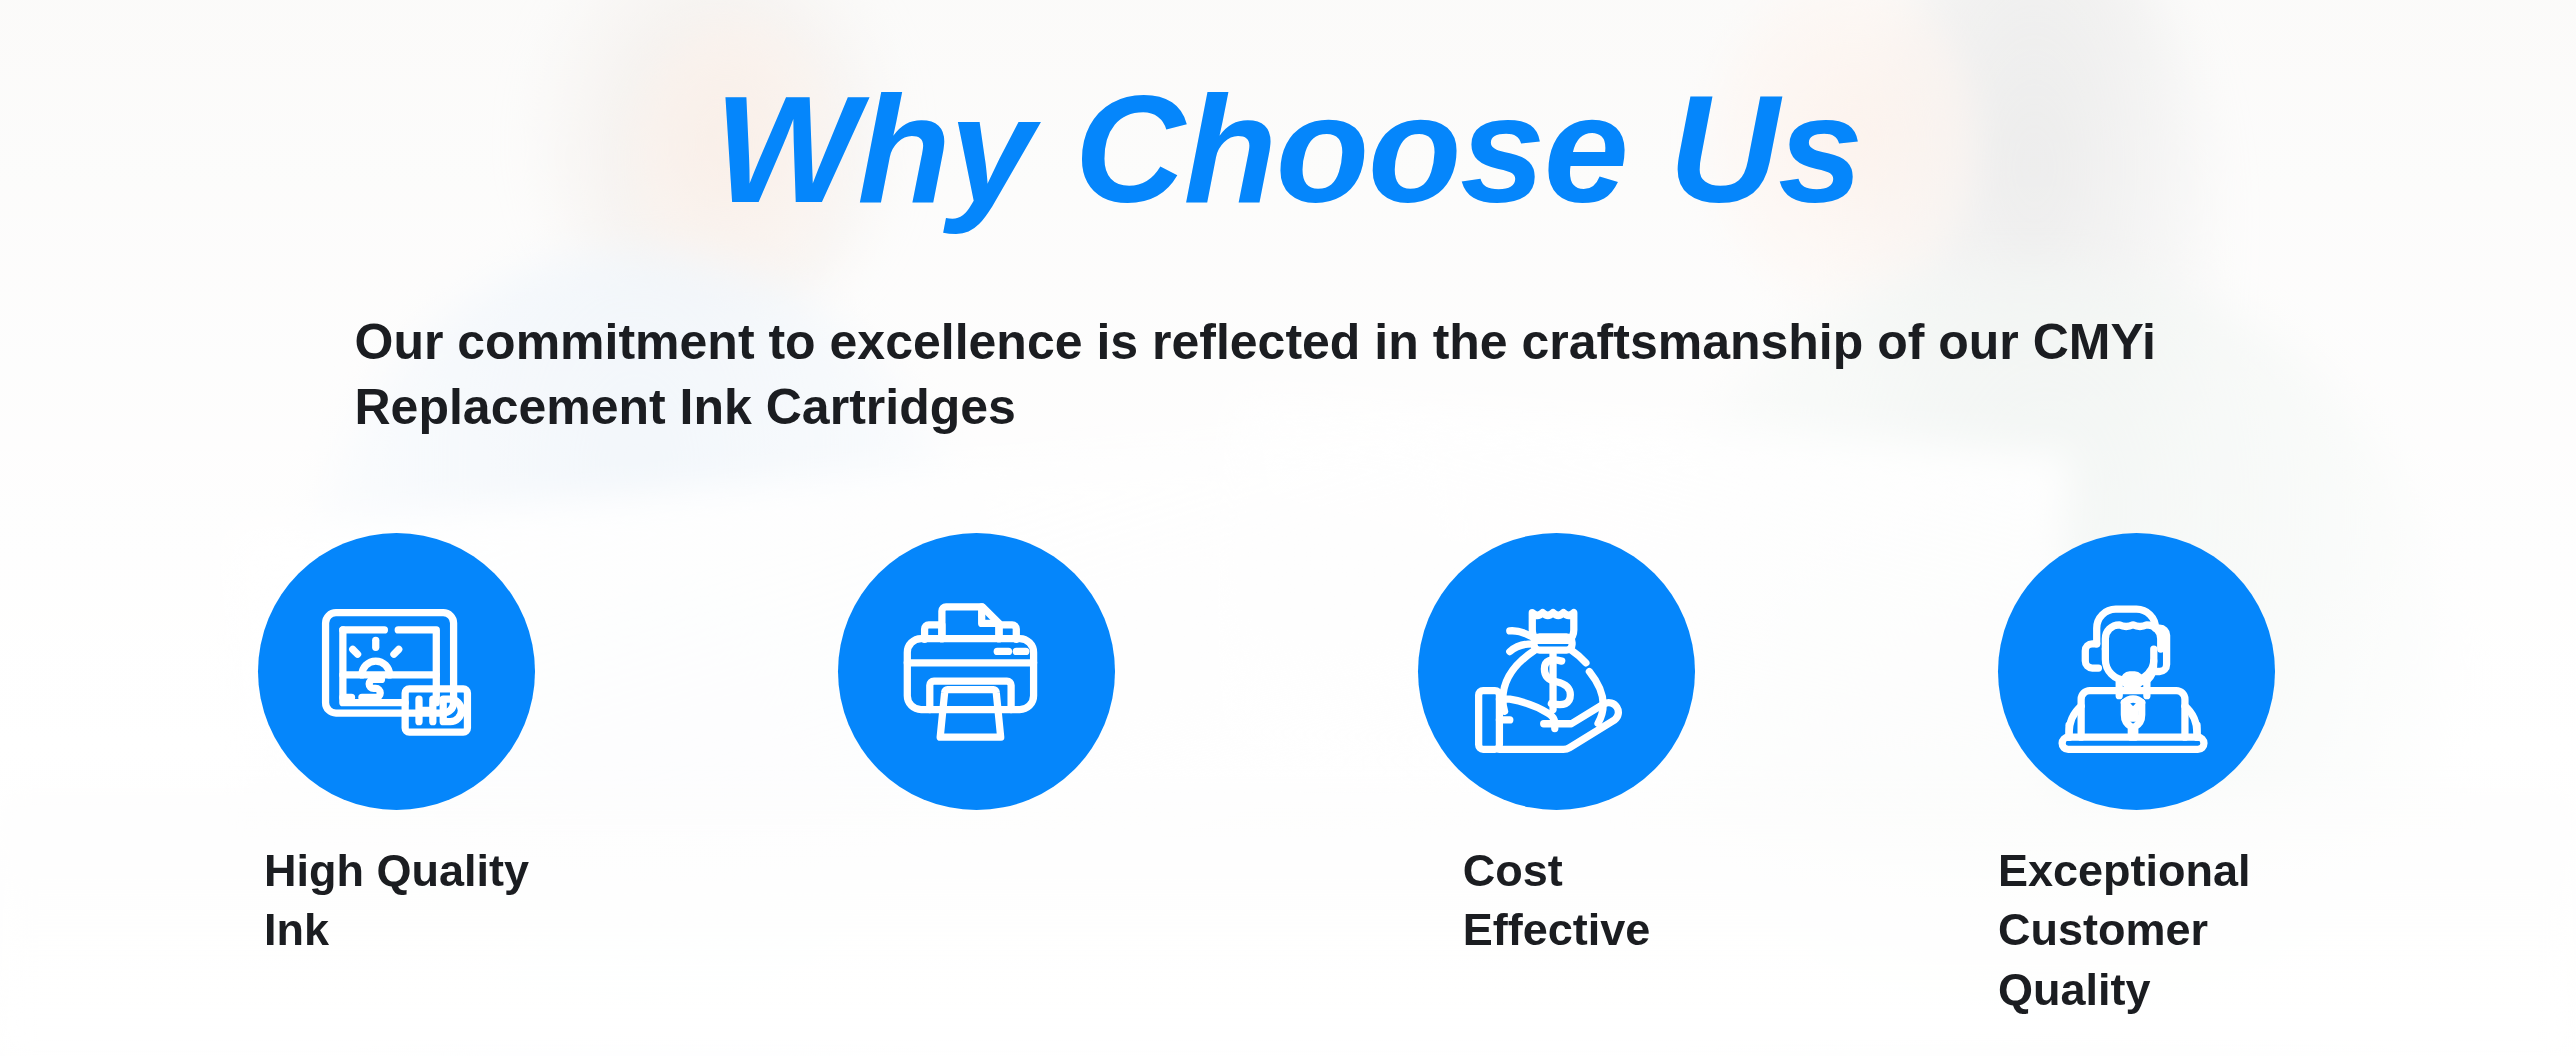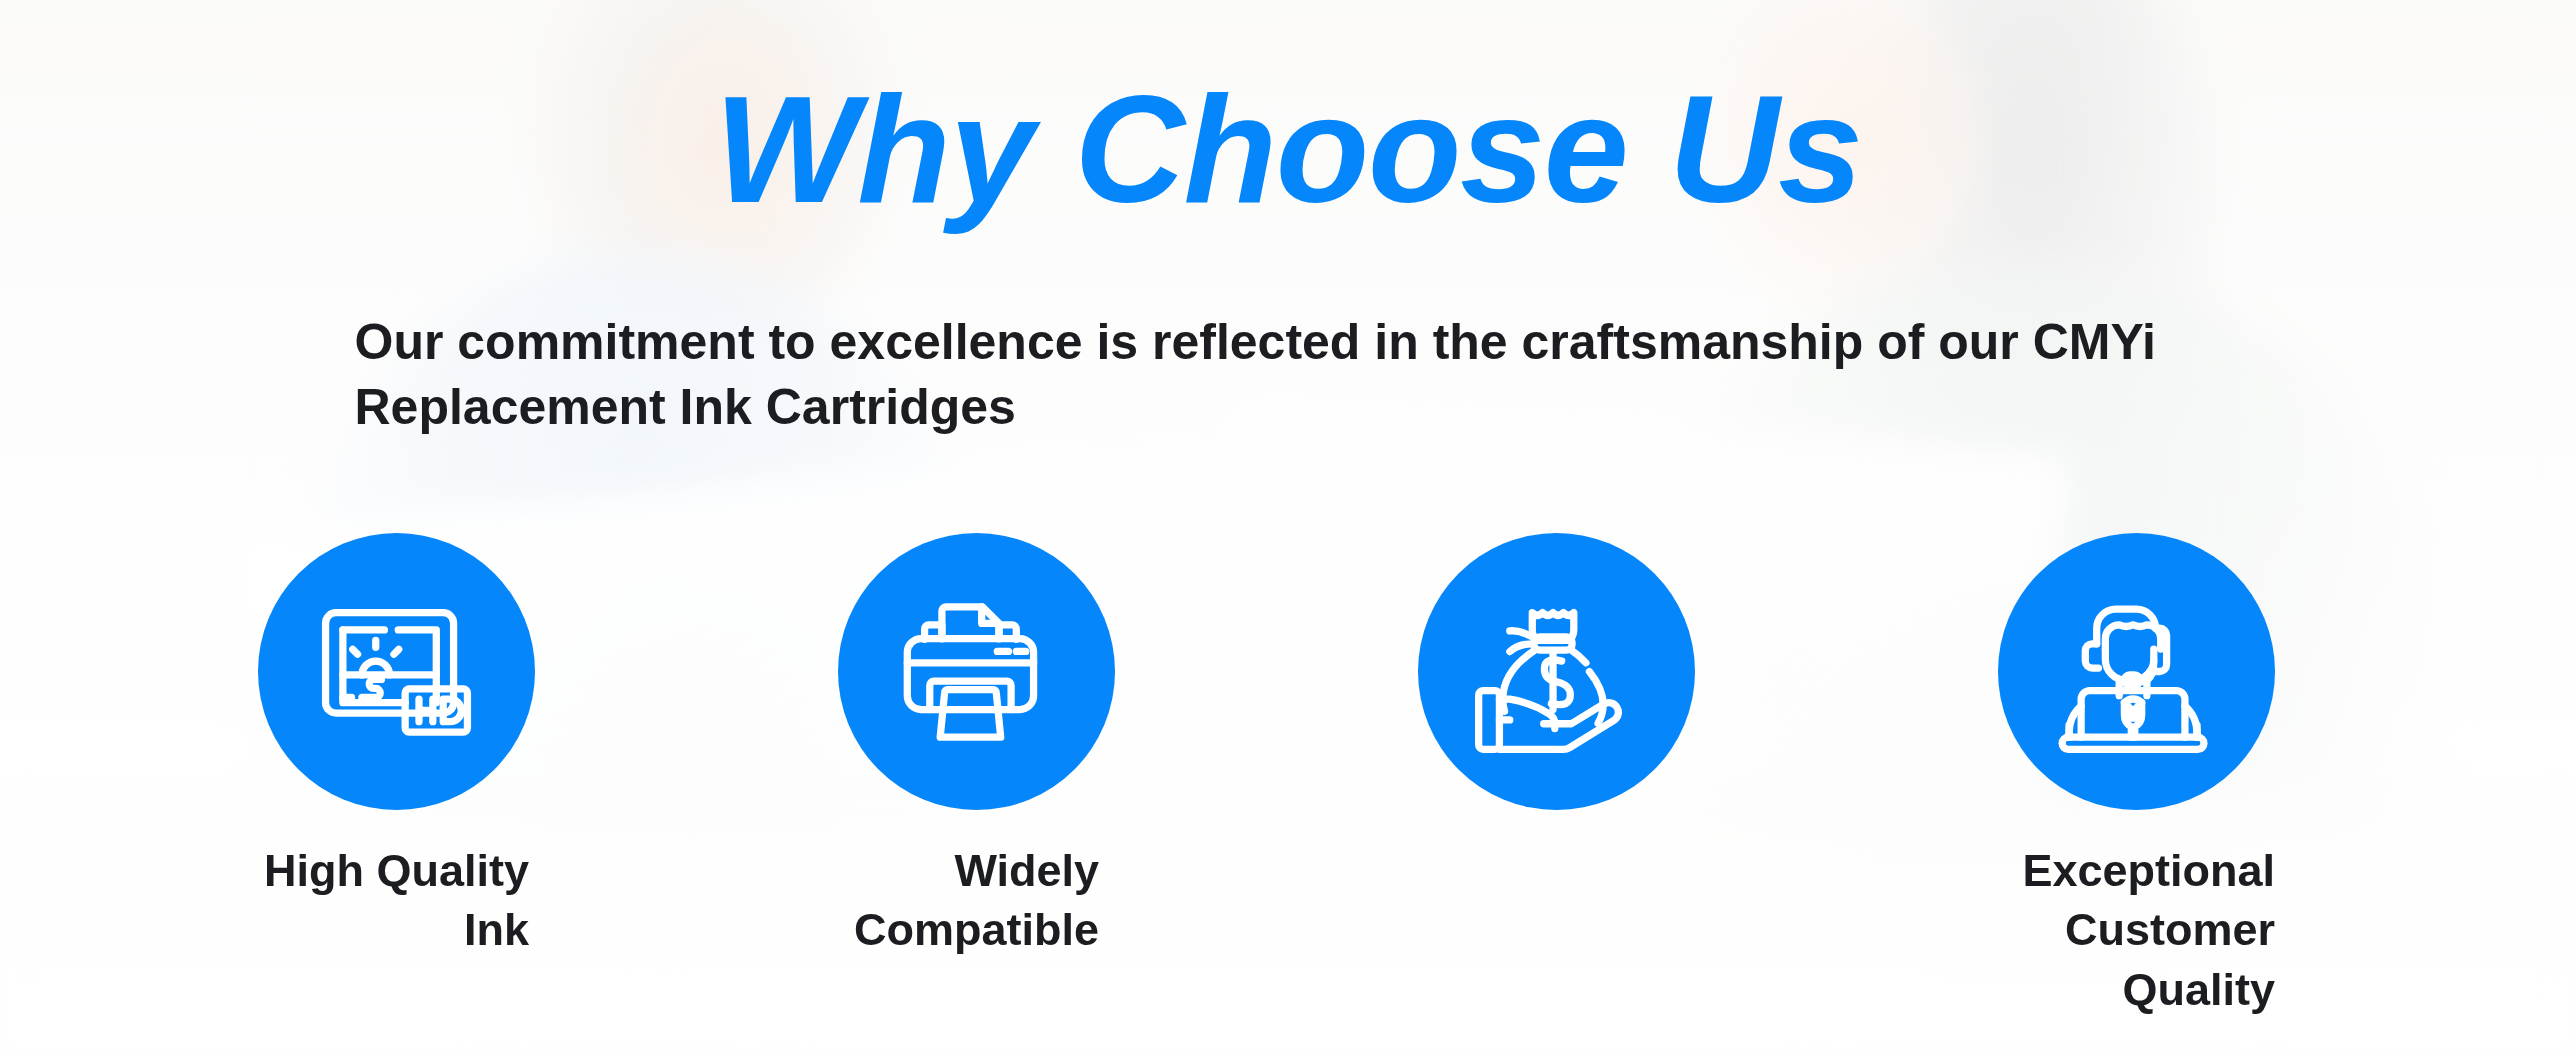--- a/index.html
+++ b/index.html
@@ -165,21 +165,21 @@
     align-items: center;
     justify-content: center;
   }
   .badge svg {
     width: 173px;
     height: 173px;
     display: block;
   }
   .feature-label {
     margin-top: 31px;
-    text-align: right;
+    text-align: left;
     font-size: 45px;
     line-height: 1.32;
     font-weight: bold;
     color: #1b1d21;
     white-space: pre-line;
   }
 </style>
 </head>
 <body>
 
@@ -237,41 +237,41 @@
             <path d="M30 31 v-8 h-7.6 a2.4 2.4 0 0 0 -2.4 2.4 v6"></path>
             <path d="M63 31 v-8 h7.6 a2.4 2.4 0 0 1 2.4 2.4 v6"></path>
             <rect x="10" y="31" width="73" height="41" rx="8"></rect>
             <path d="M10 45 h73"></path>
             <path d="M62 38.4 h6.5"></path>
             <path d="M73 38.4 h5.5"></path>
             <path d="M23 72 v-14 a2.4 2.4 0 0 1 2.4 -2.4 h42.2 a2.4 2.4 0 0 1 2.4 2.4 v14"></path>
             <path d="M29 88 l2.6 -26 a1.6 1.6 0 0 1 1.6 -1.5 h26.6 a1.6 1.6 0 0 1 1.6 1.5 L64 88 z"></path>
           </svg>
         </div>
-        <div class="feature-label">Widely
-Compatible</div>
       </div>
 
       <div class="feature">
         <div class="badge">
           <svg viewBox="0 0 100 100" fill="none" stroke="#ffffff" stroke-width="4.2" stroke-linecap="round" stroke-linejoin="round">
             <path d="M36 16 q3 3 6 0 q3 3 6 0 q3 3 6 0 q3 3 6 0 v10 q0 4 -3 6 h-18 q-3 -2 -3 -6 z"></path>
             <rect x="37" y="30" width="22" height="7.6" rx="3.2"></rect>
             <path d="M36 30 q-7 -4 -13 -3.5 M36 34 q-8 0 -13 4.5"></path>
             <path d="M37 38 q-18 12 -18 28 q0 4 1 7"></path>
             <path d="M59 38 q4 2.6 8 7"></path>
             <path d="M69 50 q8 10 8 19 q0 6 -3 11"></path>
             <path d="M53 44 q-10 -2.6 -10 4.5 q0 6 7 7.4 q8 1.7 8 7.6 q0 7.6 -11 5"></path>
             <path d="M48 40 v32"></path>
             <rect x="5" y="61" width="12" height="34" rx="2.6"></rect>
             <path d="M17 66 h6 q12 2 22 8 q4 2.4 4 5.6 v3.4"></path>
             <path d="M17 78 h6"></path>
             <path d="M17 95 h37 q2 0 3.6 -1 l26 -16 a5.6 5.6 0 0 0 -6 -9.4 l-19 11.6 h-16"></path>
           </svg>
         </div>
+        <div class="feature-label">Cost
+Effective</div>
       </div>
 
       <div class="feature">
         <div class="badge">
           <svg viewBox="0 0 100 100" fill="none" stroke="#ffffff" stroke-width="4.2" stroke-linecap="round" stroke-linejoin="round">
             <path d="M27 34 v-9 a11 11 0 0 1 11 -11 h12 a11 11 0 0 1 11 11 h2.4 a4 4 0 0 1 4 4 v17 a4 4 0 0 1 -4 4 h-5.6"></path>
             <path d="M27 34 h-2.6 a4 4 0 0 0 -4 4 v6 a4 4 0 0 0 4 4 h3.6"></path>
             <path d="M32 37 v-6 a8 8 0 0 1 8 -8 q4 2 8 0 q4 2 8 0 a8 8 0 0 1 8 8 v6"></path>
             <path d="M32 37 v6 a12 12 0 0 0 12 12 h4 a12 12 0 0 0 12 -12 v-6"></path>
             <path d="M60 44 q0 12 -8 12 h-4"></path>

